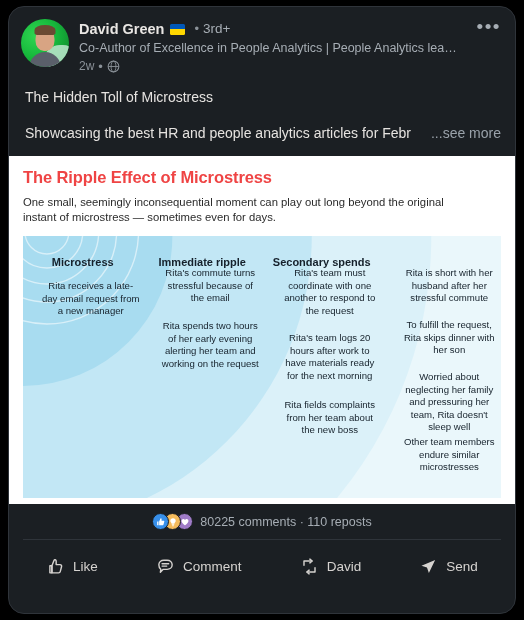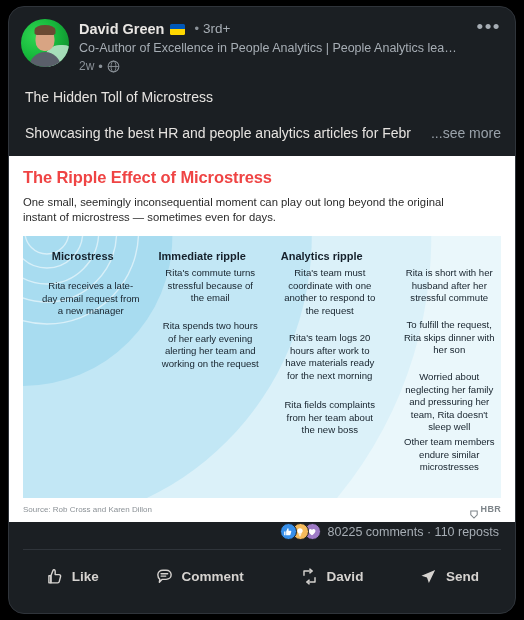--- a/index.html
+++ b/index.html
@@ -183,21 +183,21 @@
     position: absolute;
     inset: 0;
     display: flex;
   }
   .col { position: relative; flex: 1 1 25%; padding: 0 4px; }
   .col-title {
     text-align: center;
     font-size: 11px;
     font-weight: bold;
     color: #15202b;
-    margin-top: 14px;
+    margin-top: 20px;
   }
   .blk {
     text-align: center;
     font-size: 9.6px;
     line-height: 12.6px;
     color: #16222c;
     position: absolute;
     left: 16px; right: 0;
     padding: 0 2px;
   }
@@ -210,22 +210,22 @@
   }
   .ig-source { font-size: 8px; color: #8b9196; }
   .hbr { display: flex; align-items: center; gap: 3px; }
   .hbr-shield { width: 8px; height: 9px; }
   .hbr-text { font-size: 9px; font-weight: bold; color: #7d8489; letter-spacing: .3px; }
 
   
   .social-row {
     display: flex;
     align-items: center;
-    justify-content: flex-end;
-    padding: 1px 16px 9px 16px;
+    justify-content: center;
+    padding: 9px 16px 9px 16px;
   }
   .reactions { display: flex; align-items: center; }
   .rx {
     width: 17px; height: 17px; border-radius: 50%;
     display: inline-flex; align-items: center; justify-content: center;
     border: 1.5px solid #1b1f23;
     position: relative;
   }
   .rx + .rx { margin-left: -5px; }
   .rx-like { background: #378fe9; z-index: 3; }
@@ -246,21 +246,21 @@
   .action {
     display: flex;
     align-items: center;
     gap: 8px;
     padding: 6px 10px;
     border-radius: 4px;
     cursor: pointer;
   }
   .action-label {
     font-size: 13.5px;
-    font-weight: bold;
+    font-weight: normal;
     color: #d6d3d0;
   }
   .action svg { display: block; }
 </style>
 </head>
 <body>
 
 <div class="post-card">
 
   <div class="post-header">
@@ -330,47 +330,36 @@
           <div class="blk" style="top:44px">Rita receives a late-day email request from a new manager</div>
         </div>
 
         <div class="col">
           <div class="col-title">Immediate ripple</div>
           <div class="blk" style="top:31px">Rita's commute turns stressful because of the email</div>
           <div class="blk" style="top:84px">Rita spends two hours of her early evening alerting her team and working on the request</div>
         </div>
 
         <div class="col">
-          <div class="col-title">Analytics ripple</div>
+          <div class="col-title">Secondary spends</div>
           <div class="blk" style="top:31px">Rita's team must coordinate with one another to respond to the request</div>
           <div class="blk" style="top:96px">Rita's team logs 20 hours after work to have materials ready for the next morning</div>
           <div class="blk" style="top:163px">Rita fields complaints from her team about the new boss</div>
         </div>
 
         <div class="col">
           <div class="blk" style="top:31px">Rita is short with her husband after her stressful commute</div>
           <div class="blk" style="top:83px">To fulfill the request, Rita skips dinner with her son</div>
           <div class="blk" style="top:135px">Worried about neglecting her family and pressuring her team, Rita doesn't sleep well</div>
           <div class="blk" style="top:200px">Other team members endure similar microstresses</div>
         </div>
 
       </div>
     </div>
 
-    <div class="ig-foot">
-      <div class="ig-source">Source: Rob Cross and Karen Dillon</div>
-      <div class="hbr">
-        <span class="hbr-shield">
-          <svg viewBox="0 0 10 11" width="8" height="9">
-            <path d="M1,1 H9 V6 L5,10 L1,6 Z" fill="none" stroke="#7d8489" stroke-width="1.3"></path>
-          </svg>
-        </span>
-        <span class="hbr-text">HBR</span>
-      </div>
-    </div>
   </div>
 
   <div class="social-row">
     <div class="reactions">
       <span class="rx rx-like">
         <svg viewBox="0 0 14 14" width="10" height="10">
           <path d="M4.4,6.2 L6.3,2.2 C6.6,1.5 7.8,1.7 7.8,2.6 L7.8,5.2 L10.6,5.2 C11.3,5.2 11.8,5.9 11.6,6.5 L10.5,10.6 C10.4,11.1 10,11.4 9.5,11.4 L4.4,11.4 Z M1.6,6.4 L3.5,6.4 L3.5,11.4 L1.6,11.4 Z" fill="#ffffff"></path>
         </svg>
       </span>
       <span class="rx rx-insight">

